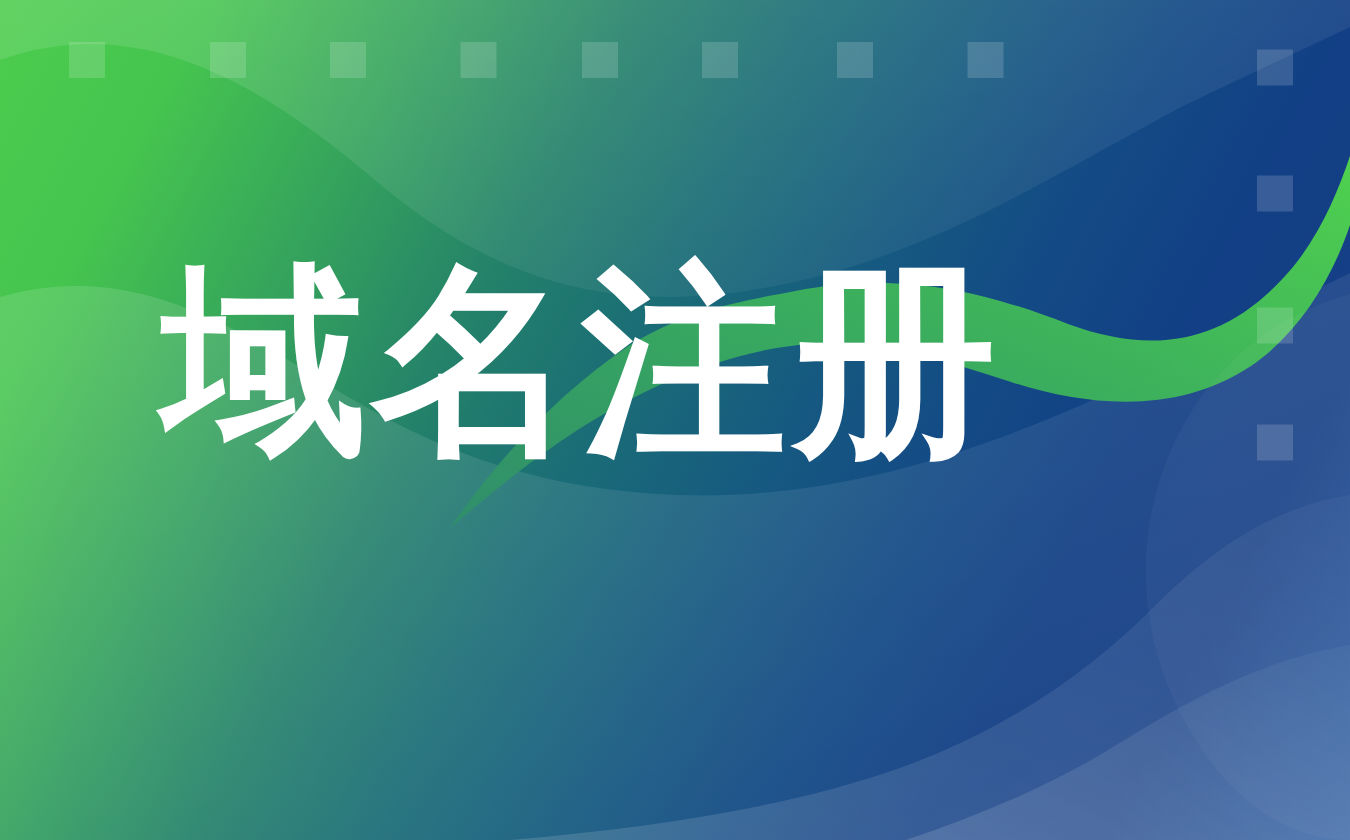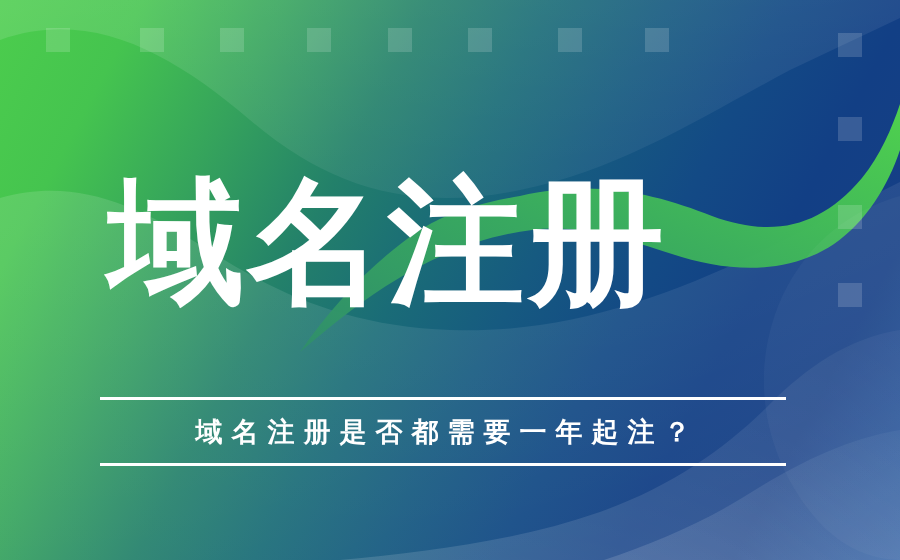--- a/index.html
+++ b/index.html
@@ -144,20 +144,15 @@
 
   <div class="sq" style="left:838px; top:33px;  width:24px; height:24px;"></div>
   <div class="sq" style="left:838px; top:117px; width:24px; height:24px;"></div>
   <div class="sq" style="left:838px; top:205px; width:24px; height:24px;"></div>
   <div class="sq" style="left:838px; top:283px; width:24px; height:24px;"></div>
 
   <div id="content">
 
     <h1 id="main-title">域名注册</h1>
 
-    <div id="subtitle-block">
-      <div class="rule"></div>
-      <p id="subtitle">域名注册是否都需要一年起注？</p>
-      <div class="rule"></div>
-    </div>
 
   </div>
 </div>
 
 </body></html>

